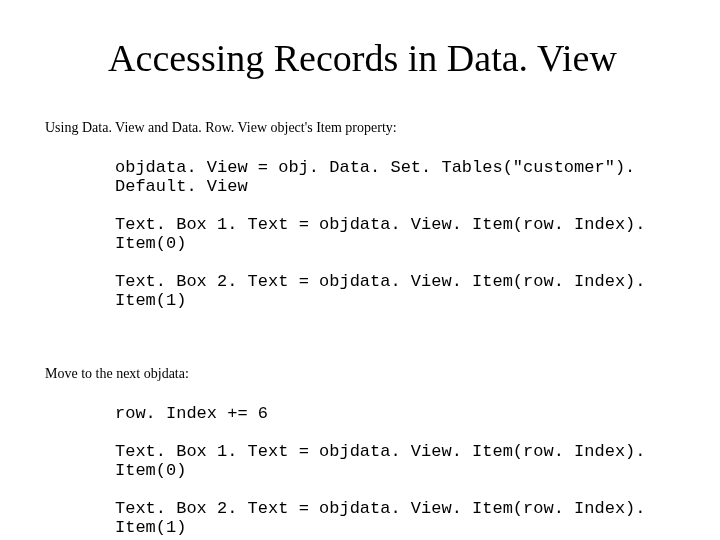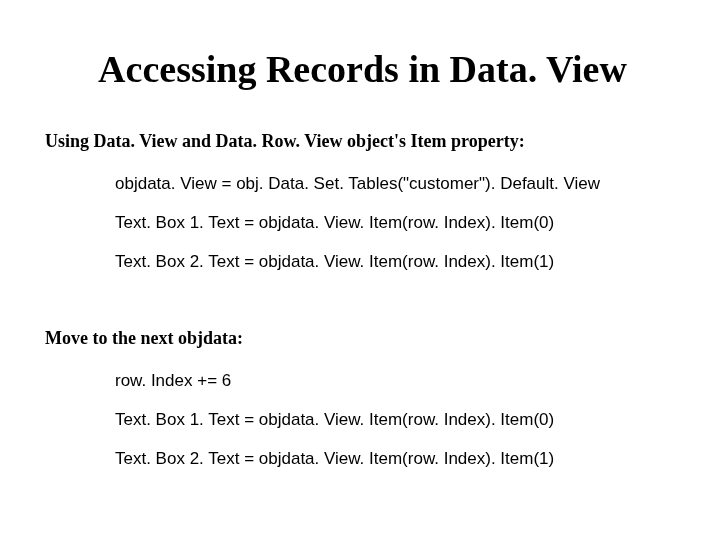--- a/index.html
+++ b/index.html
@@ -7,33 +7,33 @@
       width: 720px;
       height: 540px;
       background: #ffffff;
       font-family: "Times New Roman", Times, serif;
       color: #000000;
       padding: 30px 40px 30px 45px;
       overflow: hidden;
     }
     .title {
       font-size: 38px;
-      font-weight: 700;
+      font-weight: 400;
       text-align: center;
       margin-bottom: 40px;
-      margin-top: 17px;
+      margin-top: 6px;
       letter-spacing: 0px;
     }
     .body-text {
-      font-size: 18px;
-      font-weight: 700;
+      font-size: 14px;
+      font-weight: 400;
       margin-bottom: 22px;
     }
     .code-line {
-      font-family: Liberation Sans, sans-serif;
+      font-family: Liberation Mono, monospace;
       font-size: 17px;
       font-weight: 400;
       margin-left: 70px;
       margin-bottom: 18px;
       letter-spacing: 0px;
       margin-top: 19px;
     }
     .section-gap {
       height: 38px;
     }

